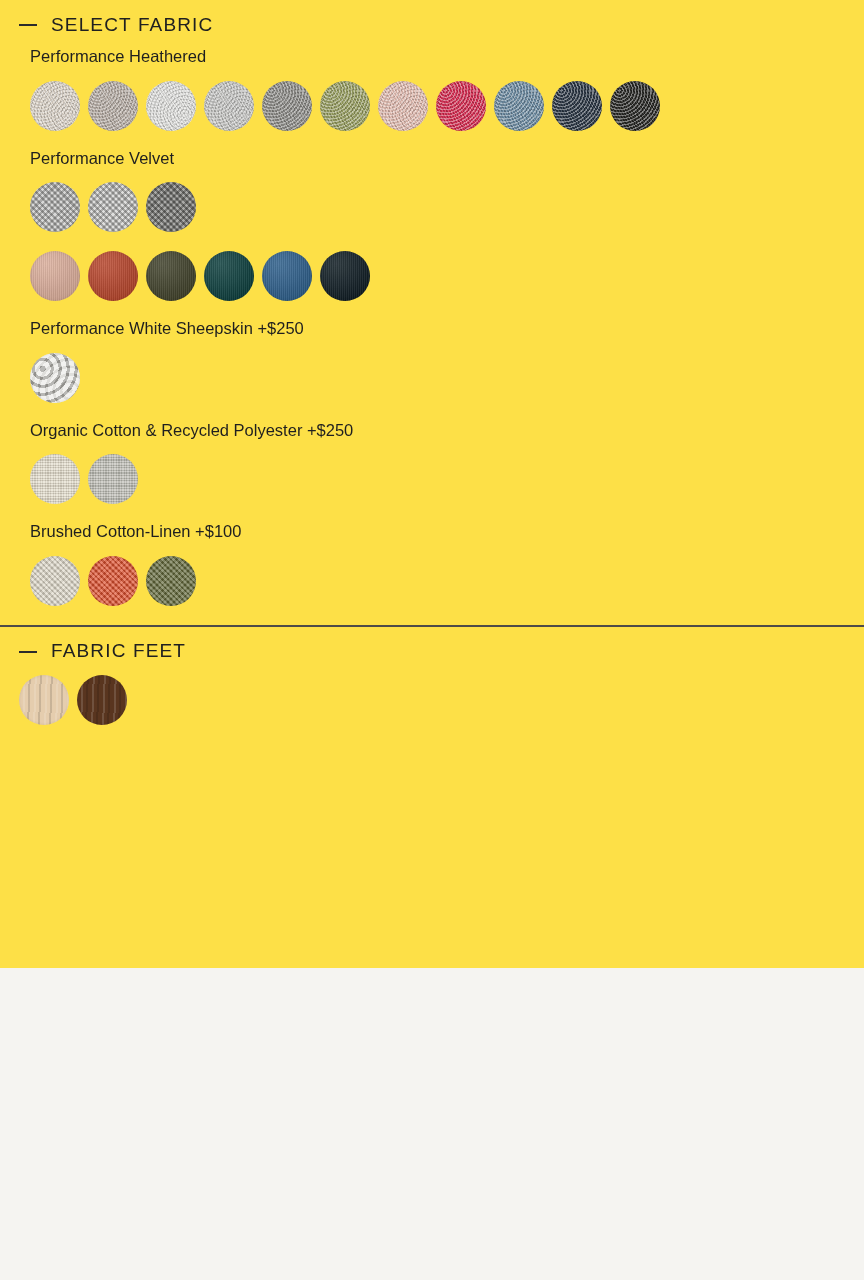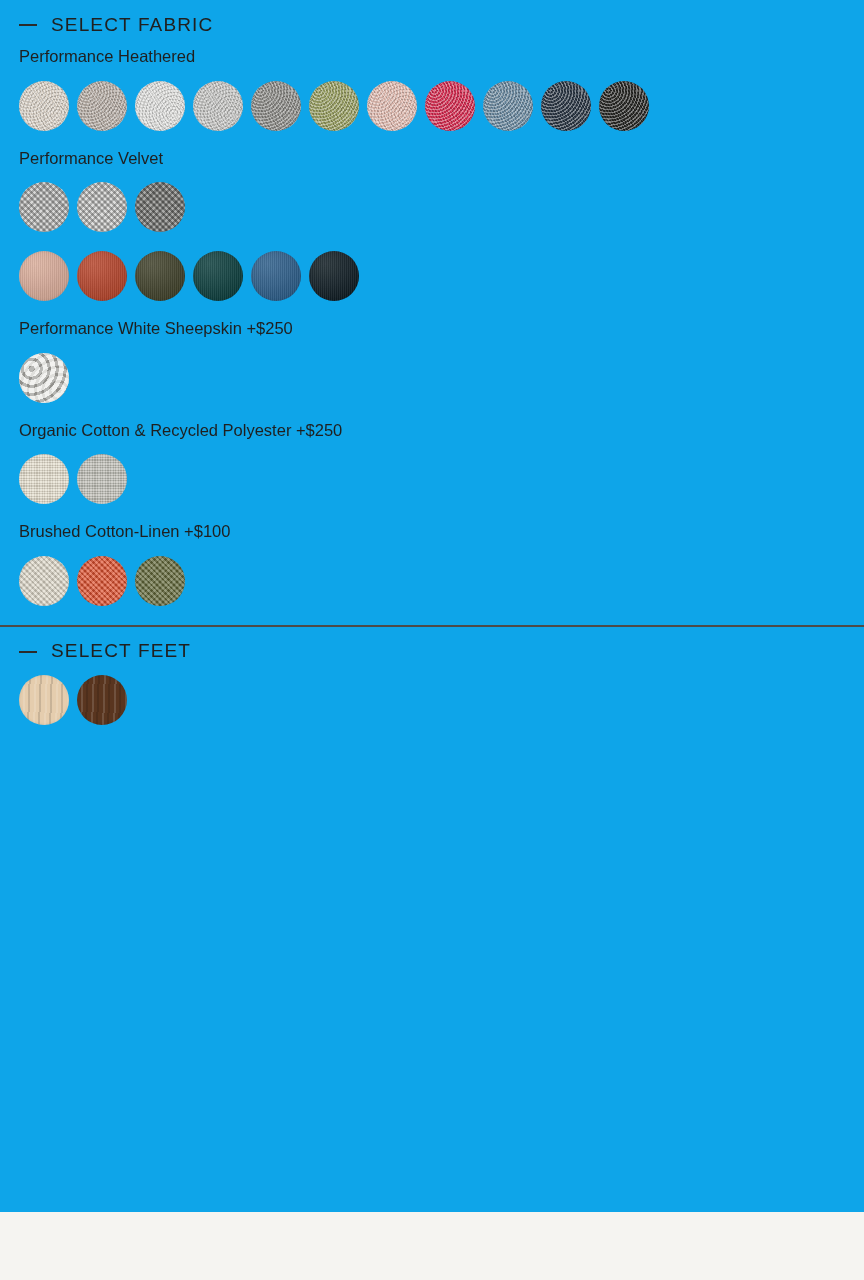--- a/index.html
+++ b/index.html
@@ -12,23 +12,23 @@
     height: 1280px;
     background: #f5f4f1;
     font-family: "Liberation Sans", sans-serif;
     color: #1c1c1c;
     overflow: hidden;
     -webkit-font-smoothing: antialiased;
   }
 
   .page {
     width: 864px;
-    height: 1212px;
+    height: 968px;
     position: relative;
-    background: #0ea5e9;
+    background: #fde047;
   }
 
   
   .section-header {
     display: flex;
     align-items: center;
     gap: 14px;
     padding: 0 0 0 19px;
     height: 48px;
   }
@@ -45,21 +45,21 @@
     font-size: 19px;
     letter-spacing: 1.15px;
     font-weight: 400;
     color: #202020;
     line-height: 1;
     white-space: nowrap;
   }
 
   
   .fabric-body {
-    padding: 0 0 0 19px;
+    padding: 0 0 0 30px;
   }
   .fabric-group {
     margin: 0 0 19px 0;
   }
   .group-label {
     font-size: 16.5px;
     color: #1f1f1f;
     line-height: 1;
     margin: 0 0 16px 0;
     white-space: nowrap;
@@ -275,21 +275,21 @@
           <div class="swatch tex-cottonlinen" style="background-color: rgb(224, 81, 47);"></div>
           <div class="swatch tex-cottonlinen" style="background-color: rgb(101, 107, 60);"></div>
         </div>
       </div>
     </div>
 
   <div class="divider"></div>
 
   <div class="section-header">
     <span class="collapse-icon"></span>
-    <span class="section-title">SELECT FEET</span>
+    <span class="section-title">FABRIC FEET</span>
   </div>
 
   <div class="feet-body">
     <div class="swatch-row" id="feet-row">
         <div class="swatch tex-wood" style="background-color: rgb(229, 205, 174);"></div>
         <div class="swatch tex-wood" style="background-color: rgb(89, 53, 31);"></div>
       </div>
   </div>
 
 </div>

